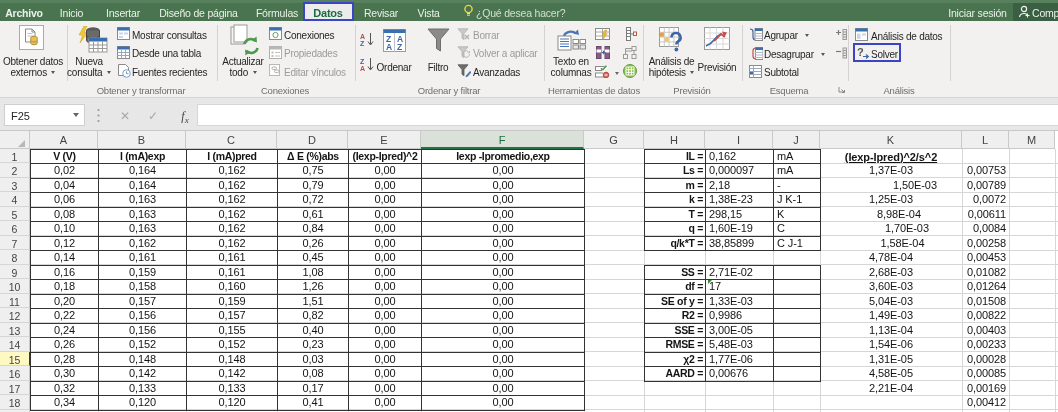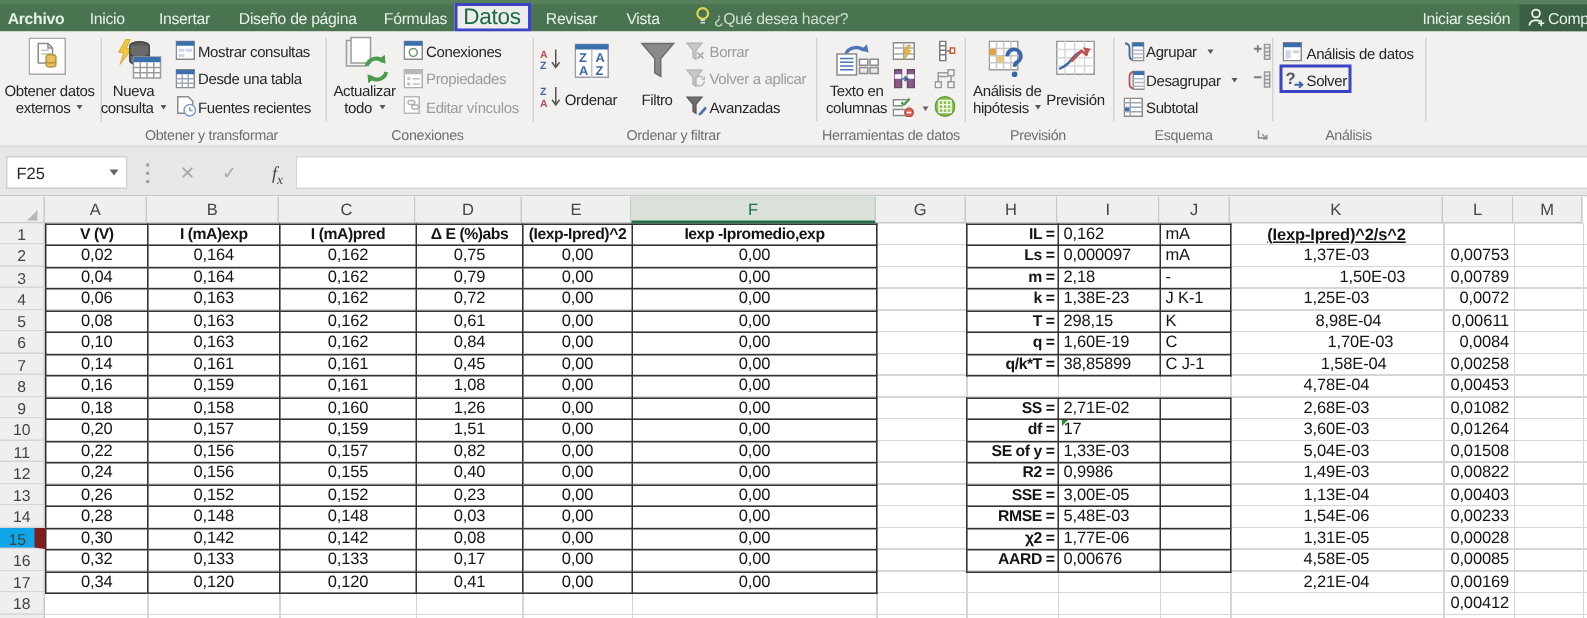--- a/index.html
+++ b/index.html
@@ -17,21 +17,21 @@
 
 <div class="abs" style="left:0;top:0;width:1058px;height:21px;background:#4a744f;"></div>
 <div class="abs" style="left:0;top:0;width:1058px;height:2.5px;background:#57805c;"></div>
 <div class="abs" style="left:-36px;top:3px;width:120px;height:18px;line-height:17px;text-align:center;font-weight:600;"><span class="tabtxt">Archivo</span></div>
 <div class="abs" style="left:11.5px;top:3px;width:120px;height:18px;line-height:17px;text-align:center;font-weight:400;"><span class="tabtxt">Inicio</span></div>
 <div class="abs" style="left:63px;top:3px;width:120px;height:18px;line-height:17px;text-align:center;font-weight:400;"><span class="tabtxt">Insertar</span></div>
 <div class="abs" style="left:138.5px;top:3px;width:120px;height:18px;line-height:17px;text-align:center;font-weight:400;"><span class="tabtxt">Diseño de página</span></div>
 <div class="abs" style="left:217px;top:3px;width:120px;height:18px;line-height:17px;text-align:center;font-weight:400;"><span class="tabtxt">Fórmulas</span></div>
 <div class="abs" style="left:321px;top:3px;width:120px;height:18px;line-height:17px;text-align:center;font-weight:400;"><span class="tabtxt">Revisar</span></div>
 <div class="abs" style="left:368.7px;top:3px;width:120px;height:18px;line-height:17px;text-align:center;font-weight:400;"><span class="tabtxt">Vista</span></div>
-<div class="abs" style="left:302.5px;top:2px;width:51px;height:18.5px;background:#ececec;border:2px solid #3b45c4;text-align:center;line-height:15px;"><span style="color:#1a6b43;font-size:15px;letter-spacing:-0.2px;font-weight:400;text-align:right;">Datos</span></div>
+<div class="abs" style="left:302.5px;top:2px;width:51px;height:18.5px;background:#ececec;border:2px solid #3b45c4;text-align:center;line-height:15px;"><span style="color:#1a6b43;font-size:11px;letter-spacing:-0.2px;font-weight:700;text-align:right;">Datos</span></div>
 <svg width="11" height="14" viewBox="0 0 11 14" style="position:absolute;left:463px;top:4px;">
 <circle cx="5.5" cy="5" r="3.6" fill="none" stroke="#e8d44d" stroke-width="1.4"></circle>
 <rect x="4" y="8.8" width="3" height="1.2" fill="#cfe0d2"></rect>
     <rect x="4" y="10.6" width="3" height="1.1" fill="#cfe0d2"></rect>
   </svg>
 <div class="abs" style="left:476px;top:3px;width:120px;height:18px;line-height:17px;"><span class="tabtxt" style="color:#cfe0d2;">¿Qué desea hacer?</span></div>
 <div class="abs" style="left:940px;top:3px;width:75px;height:18px;line-height:17px;text-align:center;"><span class="tabtxt">Iniciar sesión</span></div>
 <div class="abs" style="left:1013px;top:2.5px;width:45px;height:18.5px;background:#3a5f42;"></div>
 <svg width="13" height="13" viewBox="0 0 13 13" style="position:absolute;left:1018px;top:5px;">
 <circle cx="6" cy="4" r="2.6" fill="none" stroke="#eef5ef" stroke-width="1.2"></circle>
@@ -307,21 +307,21 @@
 <div class="abs" style="left:0;top:206.5px;width:30px;height:14.5px;background:#efefef;border-right:1px solid #c9c9c9;border-bottom:1px solid #d6d6d6;text-align:center;line-height:14.5px;"><span style="font-size:10.5px;color:#444;">5</span></div>
 <div class="abs" style="left:0;top:221.0px;width:30px;height:14.5px;background:#efefef;border-right:1px solid #c9c9c9;border-bottom:1px solid #d6d6d6;text-align:center;line-height:14.5px;"><span style="font-size:10.5px;color:#444;">6</span></div>
 <div class="abs" style="left:0;top:235.5px;width:30px;height:14.5px;background:#efefef;border-right:1px solid #c9c9c9;border-bottom:1px solid #d6d6d6;text-align:center;line-height:14.5px;"><span style="font-size:10.5px;color:#444;">7</span></div>
 <div class="abs" style="left:0;top:250.0px;width:30px;height:14.5px;background:#efefef;border-right:1px solid #c9c9c9;border-bottom:1px solid #d6d6d6;text-align:center;line-height:14.5px;"><span style="font-size:10.5px;color:#444;">8</span></div>
 <div class="abs" style="left:0;top:264.5px;width:30px;height:14.5px;background:#efefef;border-right:1px solid #c9c9c9;border-bottom:1px solid #d6d6d6;text-align:center;line-height:14.5px;"><span style="font-size:10.5px;color:#444;">9</span></div>
 <div class="abs" style="left:0;top:279.0px;width:30px;height:14.5px;background:#efefef;border-right:1px solid #c9c9c9;border-bottom:1px solid #d6d6d6;text-align:center;line-height:14.5px;"><span style="font-size:10.5px;color:#444;">10</span></div>
 <div class="abs" style="left:0;top:293.5px;width:30px;height:14.5px;background:#efefef;border-right:1px solid #c9c9c9;border-bottom:1px solid #d6d6d6;text-align:center;line-height:14.5px;"><span style="font-size:10.5px;color:#444;">11</span></div>
 <div class="abs" style="left:0;top:308.0px;width:30px;height:14.5px;background:#efefef;border-right:1px solid #c9c9c9;border-bottom:1px solid #d6d6d6;text-align:center;line-height:14.5px;"><span style="font-size:10.5px;color:#444;">12</span></div>
 <div class="abs" style="left:0;top:322.5px;width:30px;height:14.5px;background:#efefef;border-right:1px solid #c9c9c9;border-bottom:1px solid #d6d6d6;text-align:center;line-height:14.5px;"><span style="font-size:10.5px;color:#444;">13</span></div>
 <div class="abs" style="left:0;top:337.0px;width:30px;height:14.5px;background:#efefef;border-right:1px solid #c9c9c9;border-bottom:1px solid #d6d6d6;text-align:center;line-height:14.5px;"><span style="font-size:10.5px;color:#444;">14</span></div>
-<div class="abs" style="left:0;top:351.5px;width:30px;height:14.5px;background:#0ea5e9;border-right:7px solid #7f1d1d;border-bottom:1px solid #d6d6d6;text-align:center;line-height:14.5px;"><span style="font-size:10.5px;color:#444;">15</span></div>
+<div class="abs" style="left:0;top:351.5px;width:30px;height:14.5px;background:#fef9c3;border-right:1px solid #7f1d1d;border-bottom:1px solid #d6d6d6;text-align:center;line-height:14.5px;"><span style="font-size:10.5px;color:#444;">15</span></div>
 <div class="abs" style="left:0;top:366.0px;width:30px;height:14.5px;background:#efefef;border-right:1px solid #c9c9c9;border-bottom:1px solid #d6d6d6;text-align:center;line-height:14.5px;"><span style="font-size:10.5px;color:#444;">16</span></div>
 <div class="abs" style="left:0;top:380.5px;width:30px;height:14.5px;background:#efefef;border-right:1px solid #c9c9c9;border-bottom:1px solid #d6d6d6;text-align:center;line-height:14.5px;"><span style="font-size:10.5px;color:#444;">17</span></div>
 <div class="abs" style="left:0;top:395.0px;width:30px;height:14.5px;background:#efefef;border-right:1px solid #c9c9c9;border-bottom:1px solid #d6d6d6;text-align:center;line-height:14.5px;"><span style="font-size:10.5px;color:#444;">18</span></div>
 <div class="abs" style="left:0;top:409.5px;width:30px;height:14.5px;background:#efefef;border-right:1px solid #c9c9c9;border-bottom:1px solid #d6d6d6;text-align:center;line-height:14.5px;"><span style="font-size:10.5px;color:#444;"></span></div>
 <svg class="abs" style="left:0;top:131px;" width="1058" height="281" viewBox="0 0 1058 281">
     <g stroke="#d6d6d6" stroke-width="1" shape-rendering="crispEdges">
       <line x1="98.5" y1="17.5" x2="98.5" y2="281"></line>
       <line x1="186.5" y1="17.5" x2="186.5" y2="281"></line>
       <line x1="277.5" y1="17.5" x2="277.5" y2="281"></line>
       <line x1="348.5" y1="17.5" x2="348.5" y2="281"></line>
@@ -402,20 +402,28 @@
         <td>0,162</td>
         <td>0,61</td>
         <td>0,00</td>
         <td>0,00</td>
       </tr>
       <tr style="height:14.5px;">
         <td>0,10</td>
         <td>0,163</td>
         <td>0,162</td>
         <td>0,84</td>
+        <td>0,00</td>
+        <td>0,00</td>
+      </tr>
+      <tr style="height:14.5px;">
+        <td>0,12</td>
+        <td>0,162</td>
+        <td>0,162</td>
+        <td>0,26</td>
         <td>0,00</td>
         <td>0,00</td>
       </tr>
       <tr style="height:14.5px;">
         <td>0,14</td>
         <td>0,161</td>
         <td>0,161</td>
         <td>0,45</td>
         <td>0,00</td>
         <td>0,00</td>

